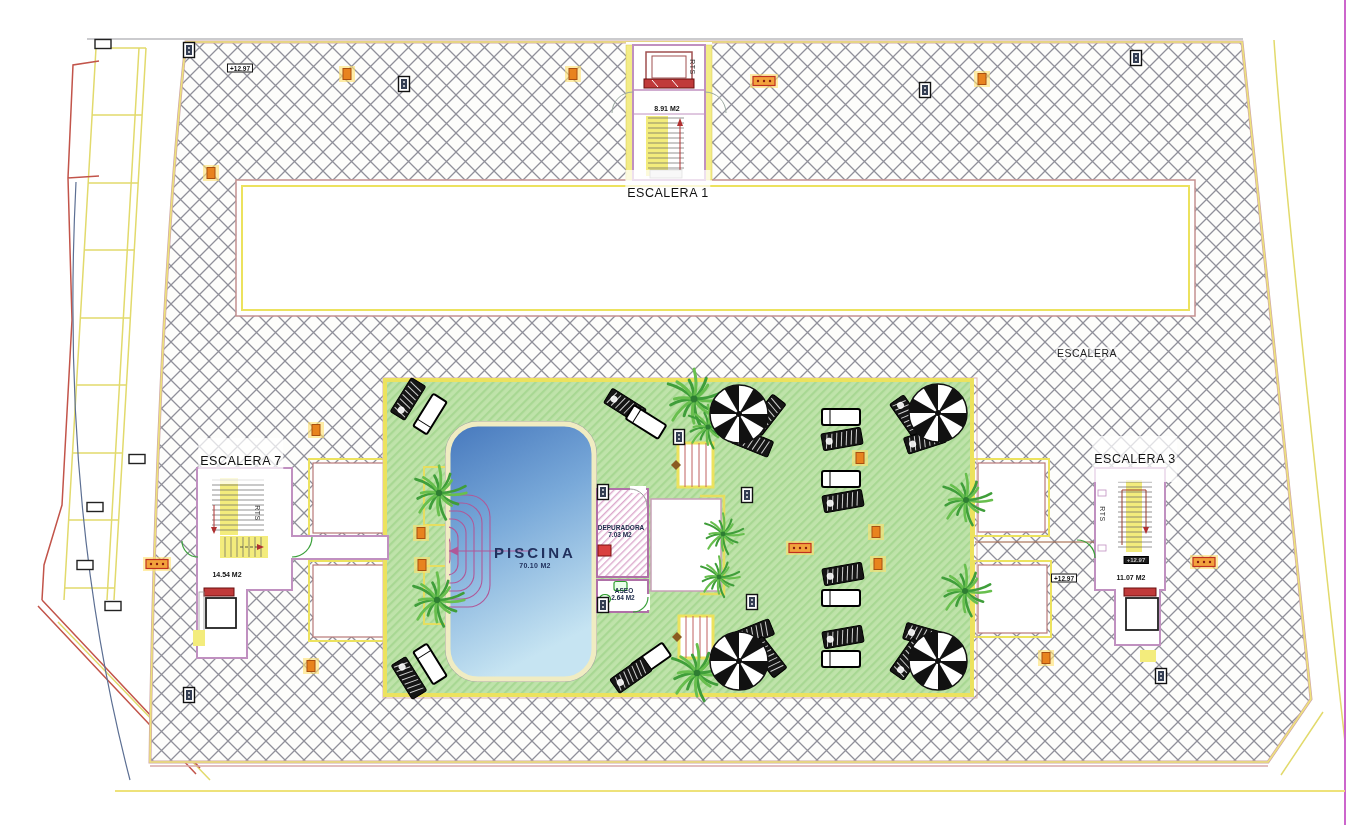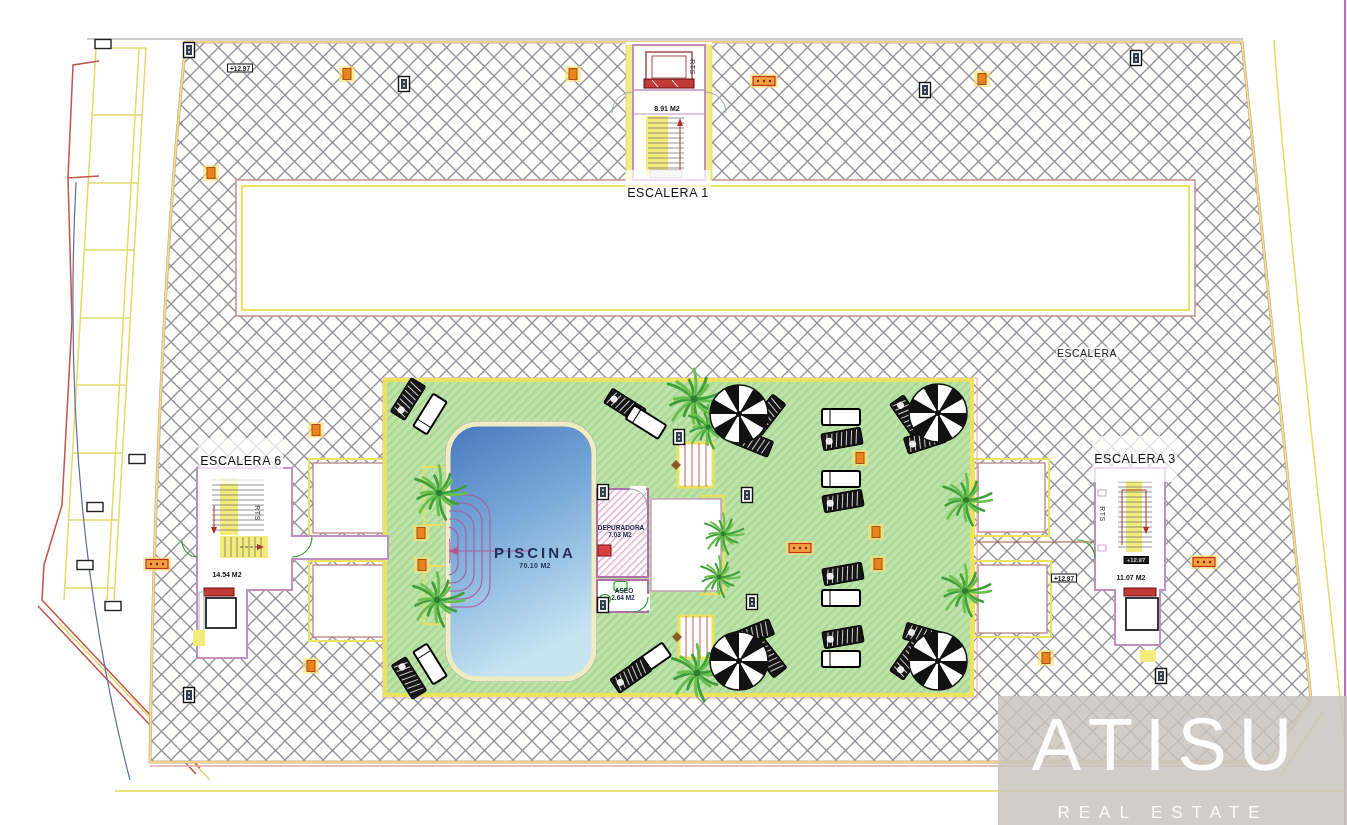--- a/index.html
+++ b/index.html
@@ -775,38 +775,34 @@
           <rect x="-8" y="-4.5" width="16" height="9" fill="#ffffff" stroke="#222222" stroke-width="1.4"></rect>
         </g>
         <g transform="translate(113,606)">
           <rect x="-8" y="-4.5" width="16" height="9" fill="#ffffff" stroke="#222222" stroke-width="1.4"></rect>
         </g>
       </g>
 </svg>
 
 <div id="labels">
   <div class="lbl plan-label" style="left:668px;top:193px">ESCALERA 1</div>
-  <div class="lbl plan-label" style="left:241px;top:461px">ESCALERA 6</div>
+  <div class="lbl plan-label" style="left:241px;top:461px">ESCALERA 7</div>
   <div class="lbl plan-label" style="left:1135px;top:459px">ESCALERA 3</div>
   <div class="lbl solarium" style="left:1087px;top:353px">ESCALERA</div>
   <div class="lbl piscina" style="left:535px;top:552px">PISCINA</div>
   <div class="lbl area-navy" style="left:535px;top:565px">70.10 M2</div>
   <div class="lbl area" style="left:667px;top:108px">8.91 M2</div>
   <div class="lbl area" style="left:227px;top:574px">14.54 M2</div>
   <div class="lbl area" style="left:1131px;top:577px">11.07 M2</div>
   <div class="lbl room" style="left:621px;top:527px">DEPURADORA</div>
   <div class="lbl room" style="left:620px;top:534px">7.03 M2</div>
   <div class="lbl room" style="left:624px;top:590px">ASEO</div>
   <div class="lbl room" style="left:623px;top:597px">2.64 M2</div>
   <div class="lbl rts" style="left:692px;top:67px">RTS</div>
   <div class="lbl rts" style="left:257px;top:513px">RTS</div>
   <div class="lbl rts" style="left:1102px;top:514px">RTS</div>
   <div class="lbl elev-label" style="left:240px;top:68px">+12.97</div>
   <div class="lbl elev-label" style="left:1064px;top:578px">+12.97</div>
   <div class="lbl elev-dark" style="left:1136px;top:560px">+12.97</div>
 </div>
 
-<div id="watermark">
-  <div class="lbl brand" style="position:absolute;left:170px;top:48px;transform:translate(-50%,-50%);">ATISU</div>
-  <div class="lbl tagline" style="position:absolute;left:165px;top:117px;transform:translate(-50%,-50%);">REAL ESTATE</div>
+
 </div>
 
-</div>
-
 </body></html>

